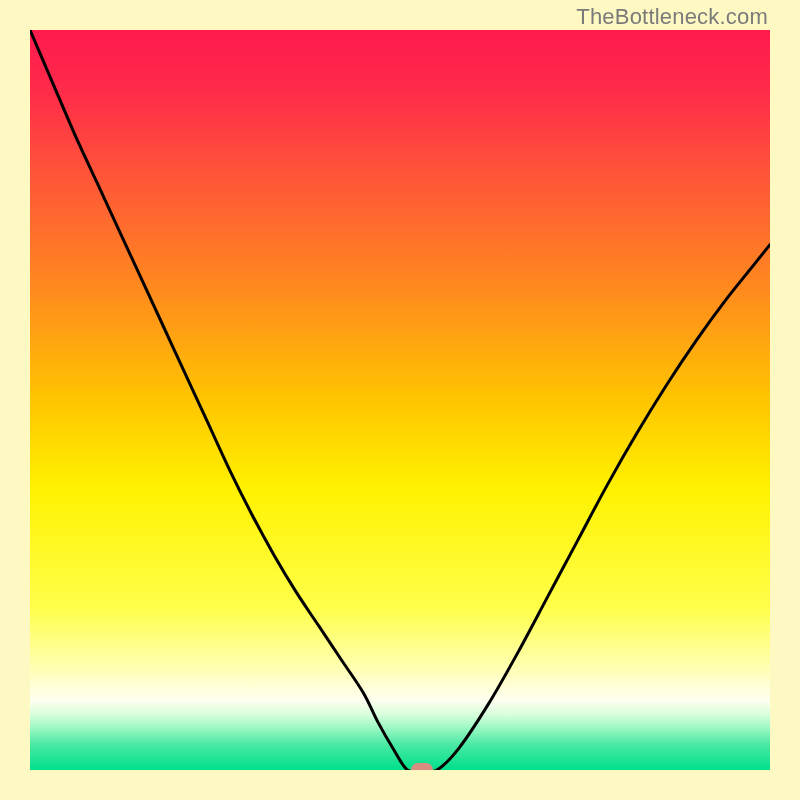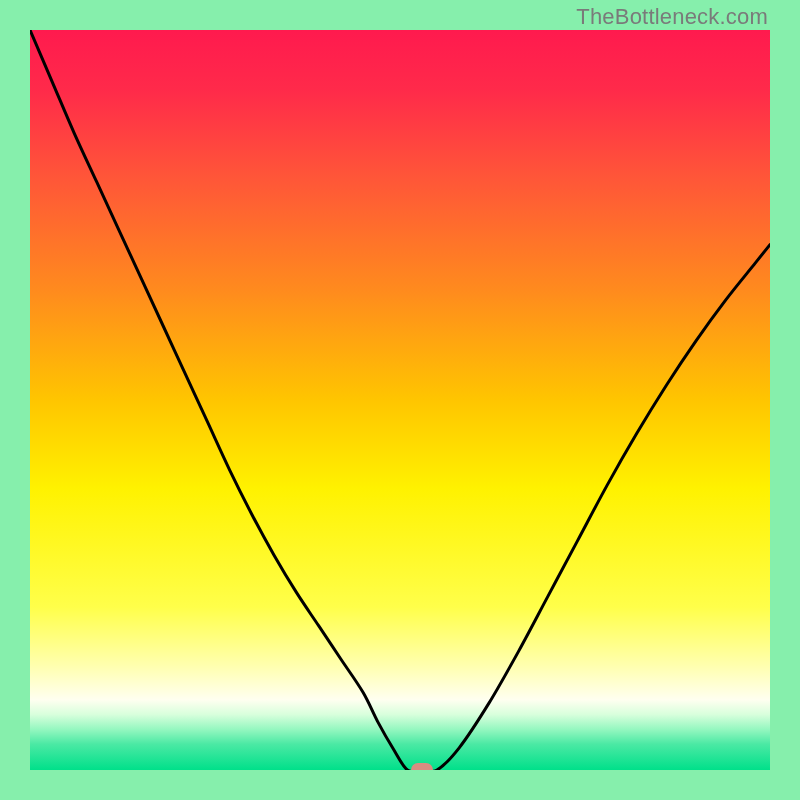--- a/index.html
+++ b/index.html
@@ -8,21 +8,21 @@
     width: 800px;
     height: 800px;
     background: #000;
     overflow: hidden;
     font-family: Arial, Helvetica, sans-serif;
   }
   .frame {
     position: relative;
     width: 800px;
     height: 800px;
-    background: #86efac;
+    background: #fef9c3;
   }
   .plot-area {
     position: absolute;
     left: 30px;
     top: 30px;
     width: 740px;
     height: 740px;
     overflow: hidden;
   }
   .gradient {

